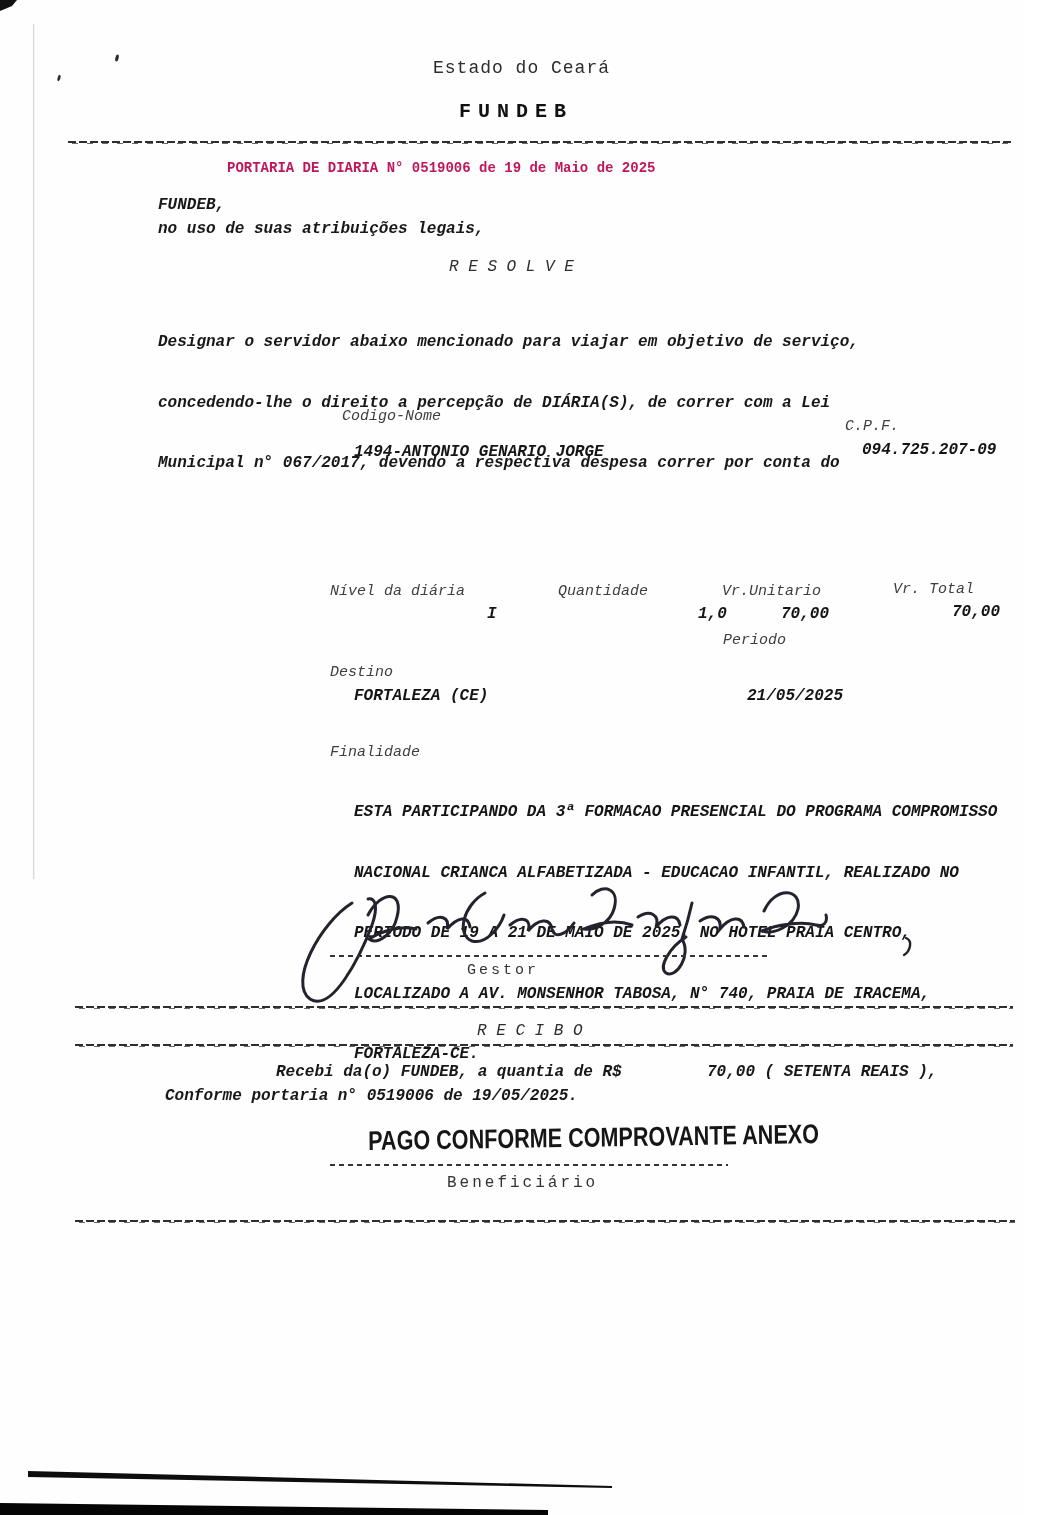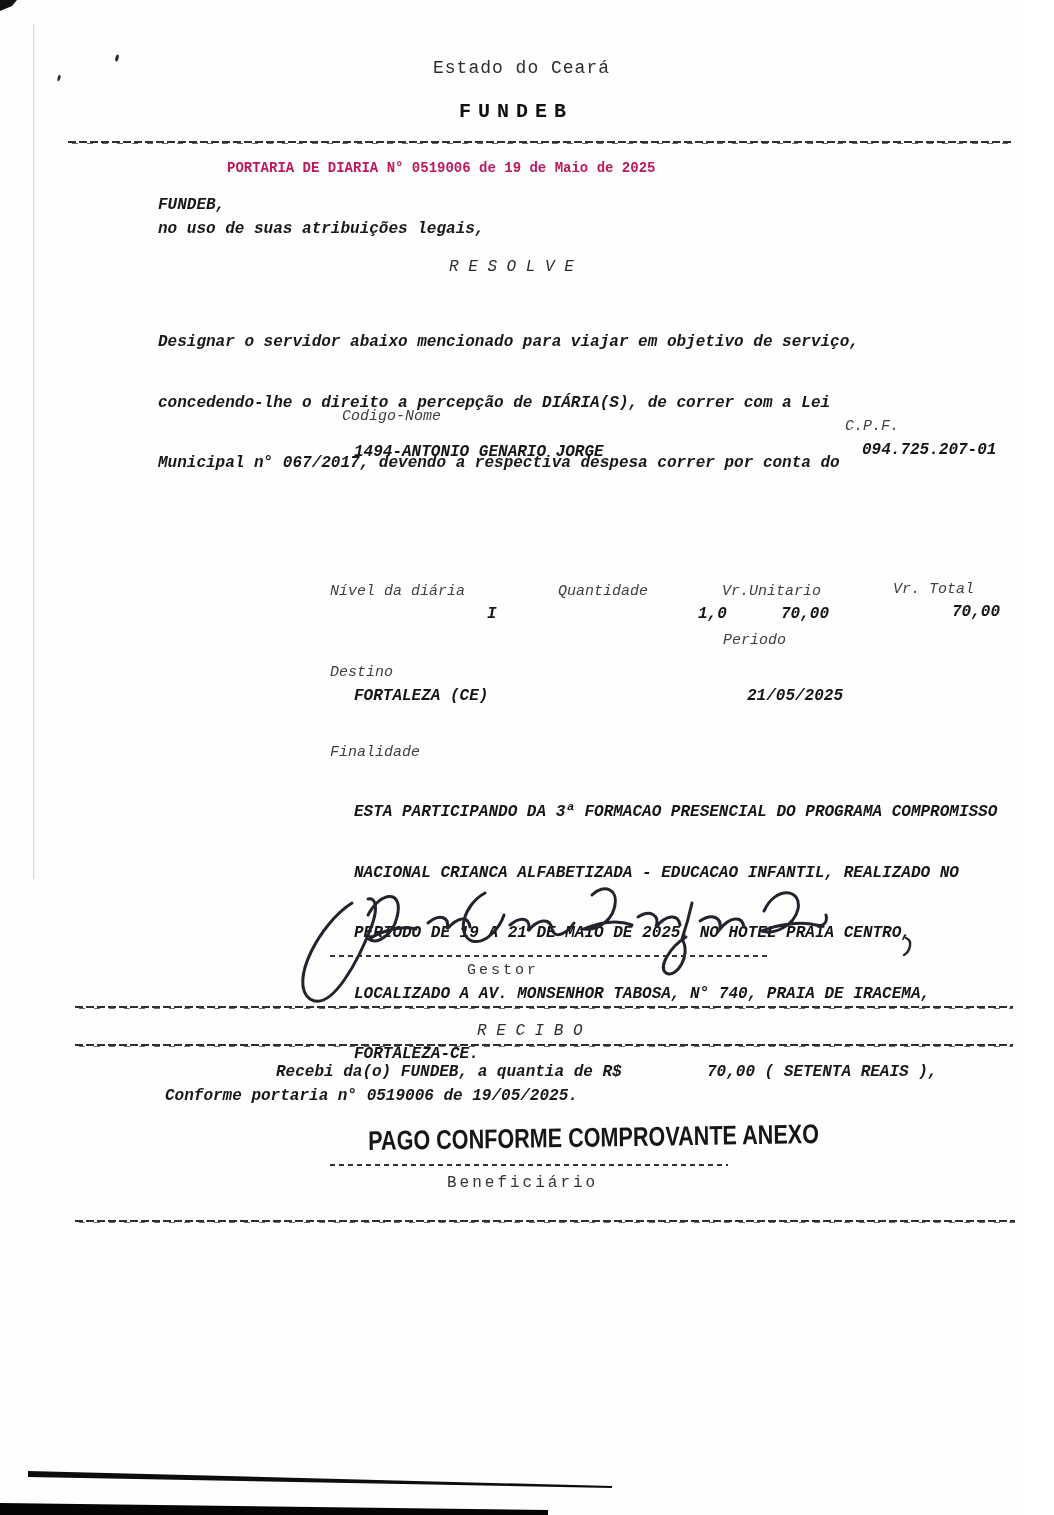--- a/index.html
+++ b/index.html
@@ -64,21 +64,21 @@
 
   <div class="abs para" style="left:158px; top:294px;">
     <div class="bold-it">Designar o servidor abaixo mencionado para viajar em objetivo de serviço,</div>
     <div class="bold-it">concedendo-lhe o direito a percepção de DIÁRIA(S), de correr com a Lei</div>
     <div class="bold-it">Municipal n° 067/2017, devendo a respectiva despesa correr por conta do</div>
   </div>
 
   <div class="abs lbl" style="left:330px; top:408px;margin-left:12px;">Codigo-Nome</div>
   <div class="abs val" style="left:330px; top:443px;">1494-ANTONIO GENARIO JORGE</div>
   <div class="abs lbl" style="left:845px; top:418px;">C.P.F.</div>
-  <div class="abs val" style="left:838px; top:441px;">094.725.207-01</div>
+  <div class="abs val" style="left:838px; top:441px;">094.725.207-09</div>
 
   <div class="abs lbl" style="left:330px; top:583px;">Nível da diária</div>
   <div class="abs lbl" style="left:558px; top:583px;">Quantidade</div>
   <div class="abs lbl" style="left:722px; top:583px;">Vr.Unitario</div>
   <div class="abs lbl" style="left:893px; top:581px;">Vr. Total</div>
   <div class="abs val" style="left:463px; top:605px;">I</div>
   <div class="abs val" style="left:674px; top:605px;">1,0</div>
   <div class="abs val" style="left:757px; top:605px;">70,00</div>
   <div class="abs val" style="left:928px; top:603px;">70,00</div>
 

